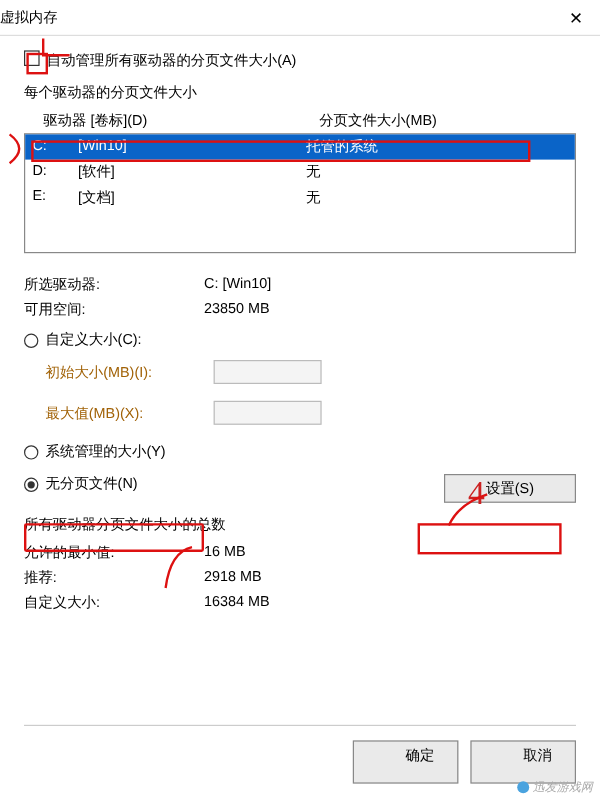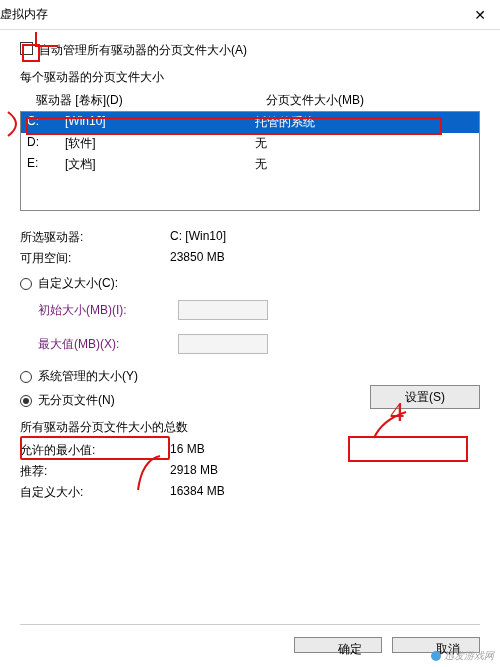--- a/index.html
+++ b/index.html
@@ -20,26 +20,26 @@
 .drive-letter { width: 38px; }
 .drive-label { width: 190px; }
 .drive-size { flex: 1; }
 .info-row { display: flex; margin-top: 4px; }
 .info-label { width: 150px; }
 .info-value { flex: 1; }
 .radio-row { display: flex; align-items: center; margin-top: 8px; }
 .radio { width: 12px; height: 12px; border: 1px solid #333; border-radius: 50%; margin-right: 6px; display: inline-flex; align-items: center; justify-content: center; background:#fff;}
 .radio.selected::after { content:""; width:6px; height:6px; background:#333; border-radius:50%; }
 .sub-row { display: flex; align-items: center; margin-top: 8px; margin-left: 18px; }
-.sub-label { width: 140px; color: #701a75; }
+.sub-label { width: 140px; color: #a16207; }
 .sub-input { width: 90px; height: 20px; border: 1px solid #bbb; background: #f4f4f4; }
 .set-btn { width: 110px; height: 24px; border: 1px solid #888; background: #eaeaea; text-align: center; line-height: 22px; }
 .totals-label { margin-top: 10px; margin-bottom: 6px; }
 .btn-row { display:flex; justify-content:flex-end; gap:10px; position:absolute; bottom:14px; right:20px; left:20px; border-top:1px solid #ccc; padding-top:12px;}
-.dlg-btn { width: 88px; height: 16px; border: 1px solid #888; background: #eaeaea; text-align: center; line-height: 22px; padding-left: 24px; }
+.dlg-btn { width: 88px; height: 36px; border: 1px solid #888; background: #eaeaea; text-align: center; line-height: 22px; padding-left: 24px; }
 .watermark { position:absolute; bottom:4px; right:6px; font-size:10px; color:#aaa; display:flex; align-items:center; gap:3px;font-style:italic;}
 .watermark-icon{width:10px;height:10px;border-radius:50%;background:#4aa3df;display:inline-block;}
 
 .anno { position:absolute; border:2px solid #d11; pointer-events:none; }
 .anno-path { position:absolute; pointer-events:none; }
 .anno-text { position:absolute; color:#c22; font-size:28px; font-family:cursive; pointer-events:none; }
 </style>
 </head>
 <body>
 
@@ -102,21 +102,21 @@
   <div class="sub-row" style="margin-top:14px">
     <span class="sub-label">最大值(MB)(X):</span>
     <input class="sub-input" disabled="" style="">
   </div>
 
   <div class="radio-row" style="margin-top:14px">
     <span class="radio"></span>
     <span>系统管理的大小(Y)</span>
   </div>
 
-  <div style="display:flex; align-items:flex-end; ">
+  <div style="display:flex; align-items:flex-start; margin-top:10px;">
     <div class="radio-row" style="margin-top:0; flex:1">
       <span class="radio selected"></span>
       <span>无分页文件(N)</span>
     </div>
     <div class="set-btn">设置(S)</div>
   </div>
 
   <div class="totals-label">所有驱动器分页文件大小的总数</div>
   <div class="info-row">
     <span class="info-label">允许的最小值:</span>

